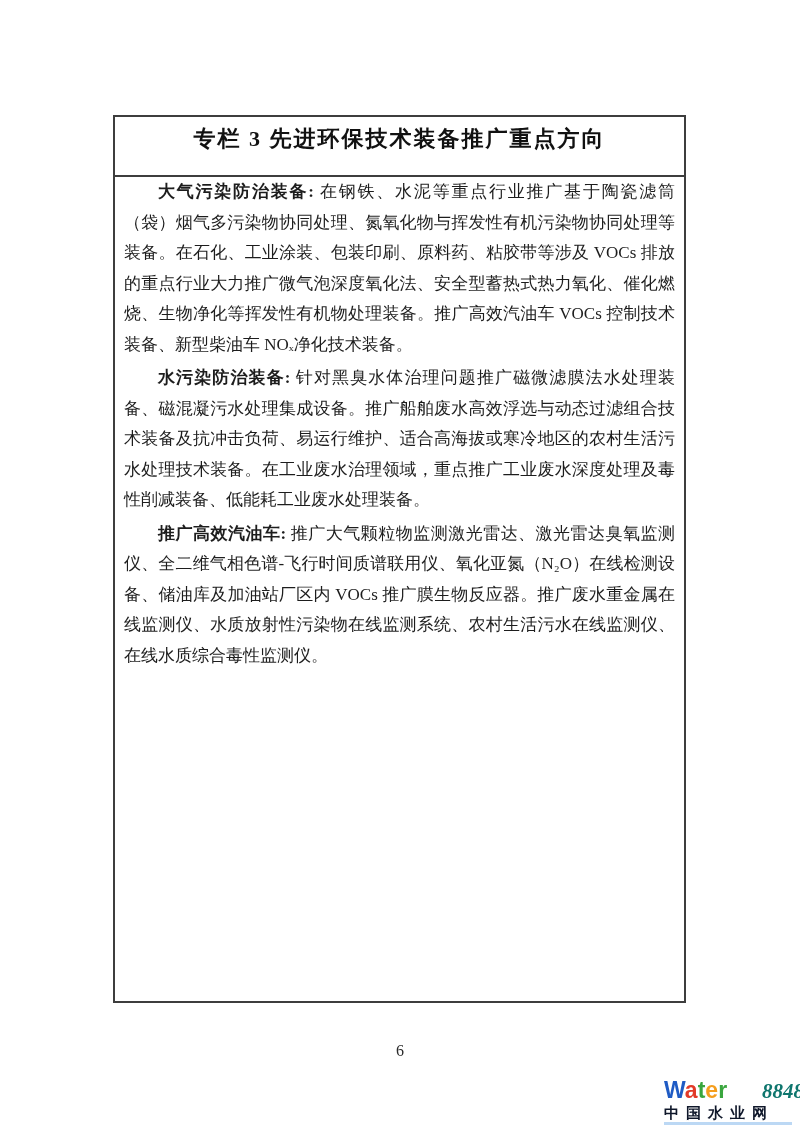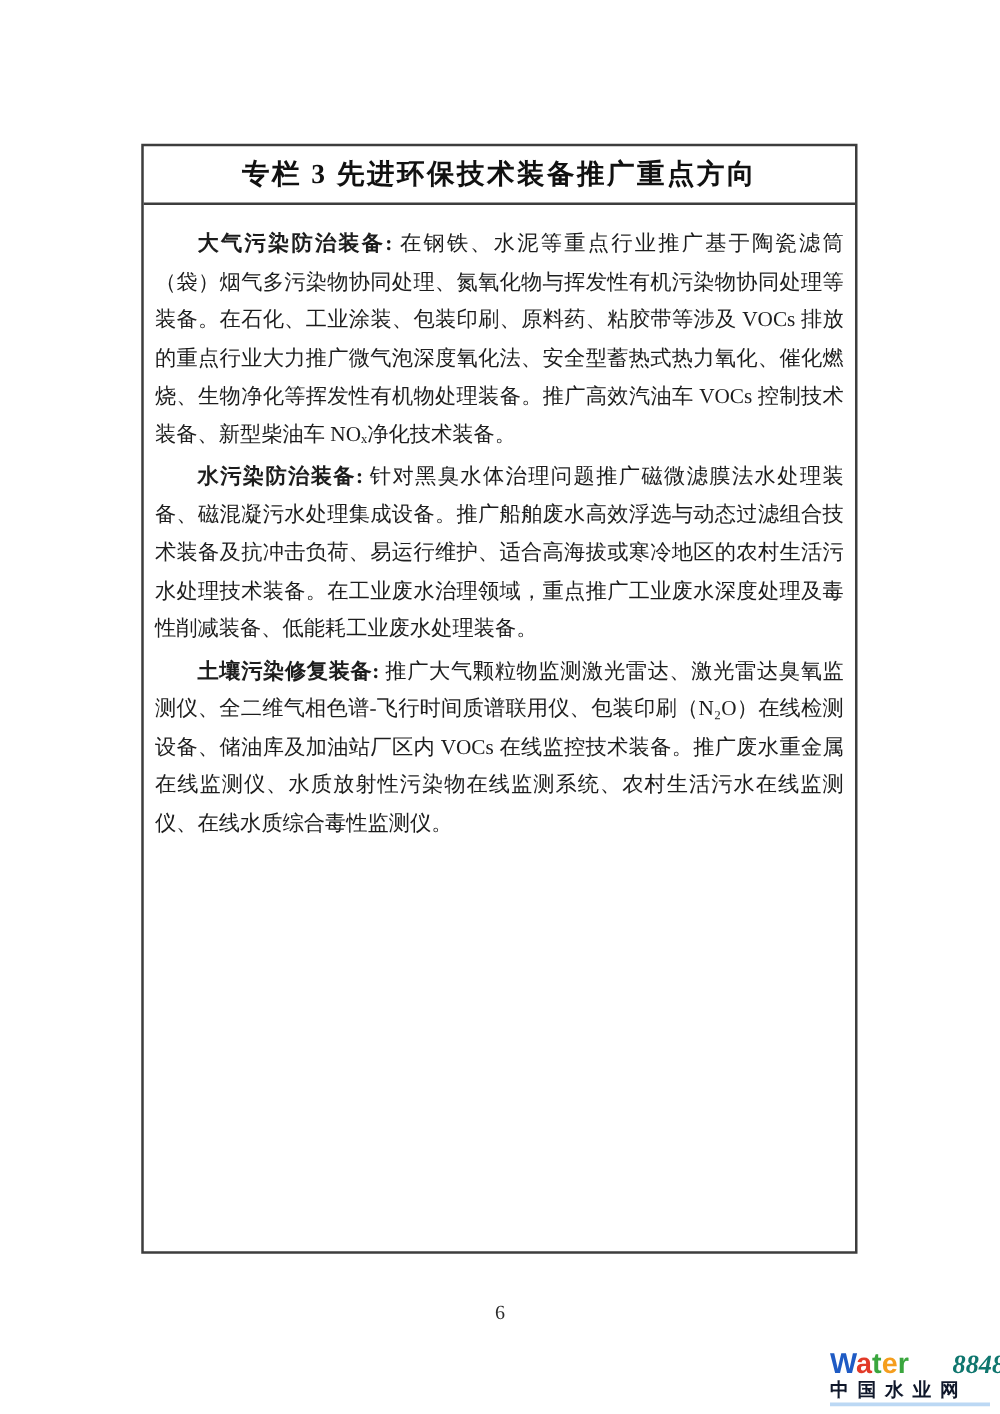--- a/index.html
+++ b/index.html
@@ -15,33 +15,33 @@
 
   
   .callout-box {
     position: absolute;
     left: 113px; top: 115px;
     width: 573px; height: 888px;
     border: 2px solid #3d3d3d;
     background: #ffffff;
   }
   .box-title {
-    height: 47px;
+    height: 60px;
     line-height: 43px;
     text-align: center;
     font-weight: bold;
     font-size: 22px;
     letter-spacing: 2px;
     color: #111111;
     border-bottom: 2px solid #3d3d3d;
     white-space: nowrap;
     overflow: hidden;
   }
   .box-body {
-    padding: 16px 9px 0 9px;
+    padding: 0 9px 0 9px;
   }
   .box-body p {
     margin: 0;
     font-size: 17px;
     line-height: 30.5px;
     text-align: justify;
     text-indent: 2em;
   }
   .box-body p + p { margin-top: 3px; }
   .lead { font-weight: bold; }
@@ -107,21 +107,21 @@
   <div class="callout-box">
     <div class="box-title">专栏 3  先进环保技术装备推广重点方向</div>
 
     <div class="box-body">
       <p><b class="lead">大气污染防治装备:</b> <span>在钢铁、水泥等重点行业推广基于陶瓷滤筒（袋）烟气多污染物协同处理、氮氧化物与挥发性有机污染物协同处理等装备。在石化、工业涂装、包装印刷、原料药、粘胶带等涉及 VOCs 排放的重点行业大力推广微气泡深度氧化法、安全型蓄热式热力氧化、催化燃烧、生物净化等挥发性有机物处理装备。推广高效汽油车 VOCs 控制技术装备、新型柴油车 NOₓ净化技术装备。</span></p>
 
       <p><b class="lead">水污染防治装备:</b> <span>针对黑臭水体治理问题推广磁微滤膜法水处理装备、磁混凝污水处理集成设备。推广船舶废水高效浮选与动态过滤组合技术装备及抗冲击负荷、易运行维护、适合高海拔或寒冷地区的农村生活污水处理技术装备。在工业废水治理领域，重点推广工业废水深度处理及毒性削减装备、低能耗工业废水处理装备。</span></p>
 
 
 
-      <p><b class="lead">土壤污染修复装备:</b> <span>推广大气颗粒物监测激光雷达、激光雷达臭氧监测仪、全二维气相色谱-飞行时间质谱联用仪、包装印刷（N₂O）在线检测设备、储油库及加油站厂区内 VOCs 在线监控技术装备。推广废水重金属在线监测仪、水质放射性污染物在线监测系统、农村生活污水在线监测仪、在线水质综合毒性监测仪。</span></p>
+      <p><b class="lead">推广高效汽油车:</b> <span>推广大气颗粒物监测激光雷达、激光雷达臭氧监测仪、全二维气相色谱-飞行时间质谱联用仪、氧化亚氮（N₂O）在线检测设备、储油库及加油站厂区内 VOCs 推广膜生物反应器。推广废水重金属在线监测仪、水质放射性污染物在线监测系统、农村生活污水在线监测仪、在线水质综合毒性监测仪。</span></p>
 
     </div>
   </div>
 
   <div class="page-number">6</div>
 
   <div class="watermark">
     <div class="brand-row"><span class="lw lw-b">W</span><span class="lw lw-r">a</span><span class="lw lw-g">t</span><span class="lw lw-o">e</span><span class="lw lw-g">r</span><span class="brand-num">8848</span><span class="brand-tld">.com</span></div>
     <div class="brand-sub">中国水业网</div>
     <div class="brand-underline"></div>

